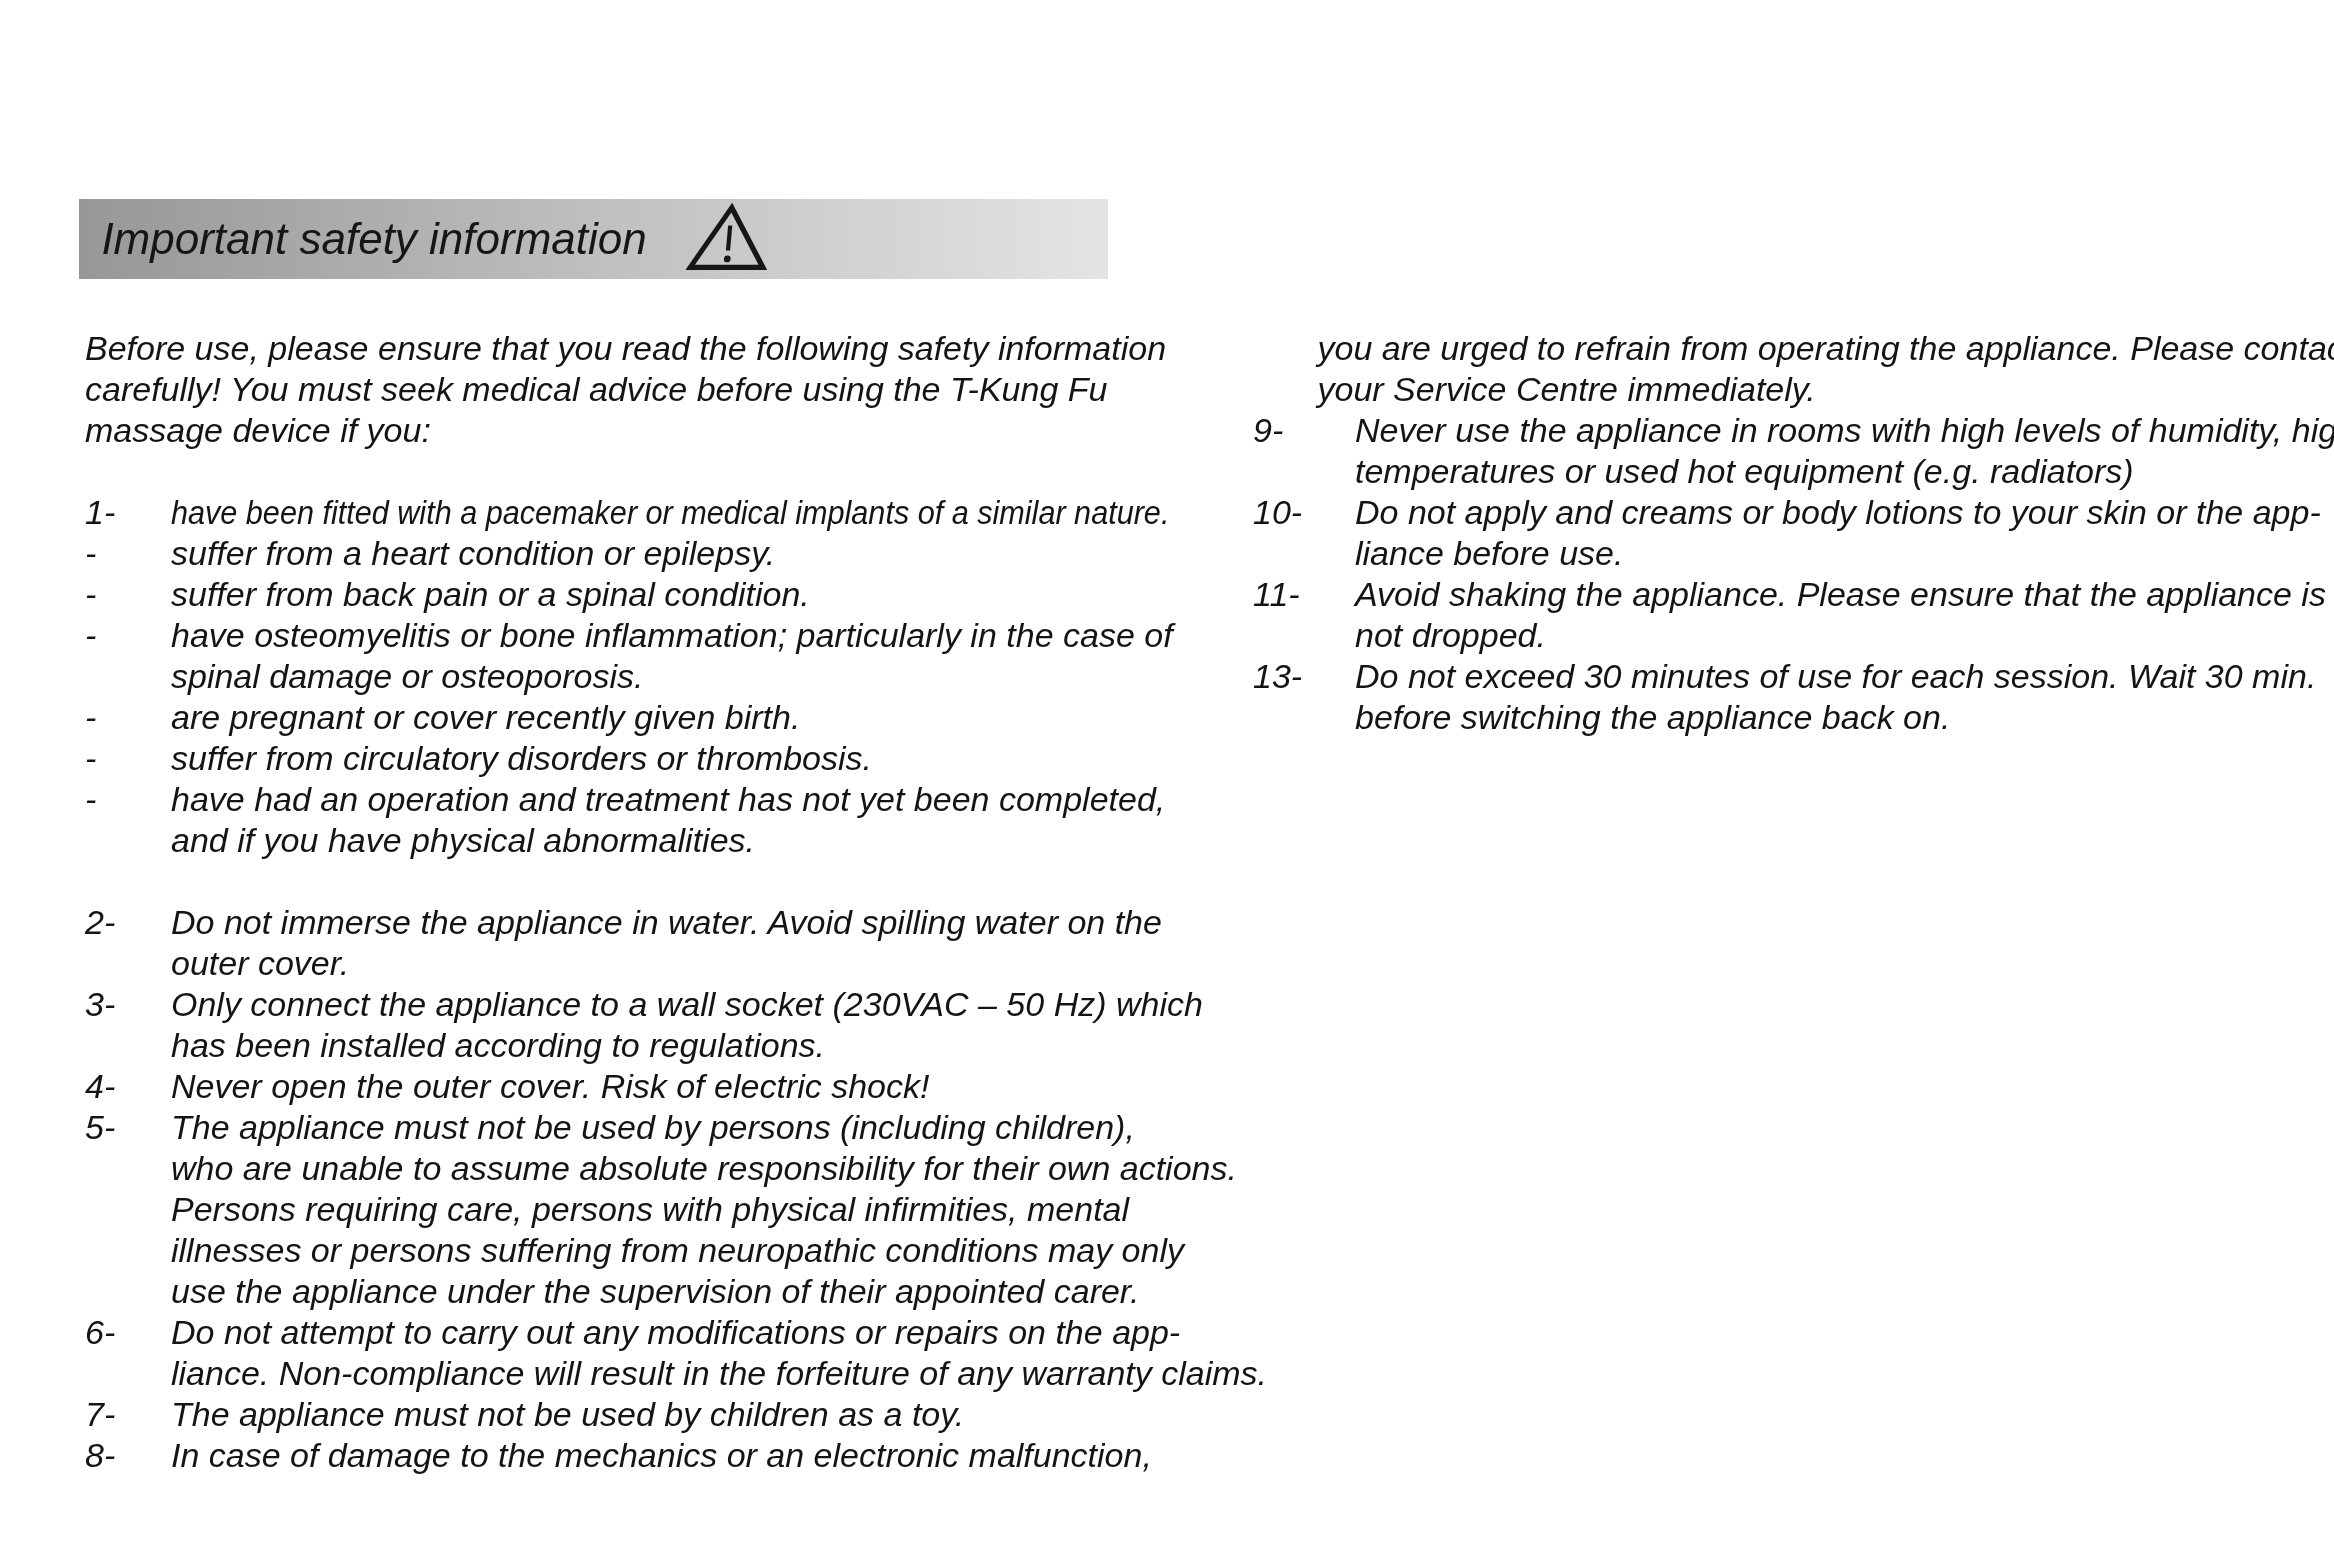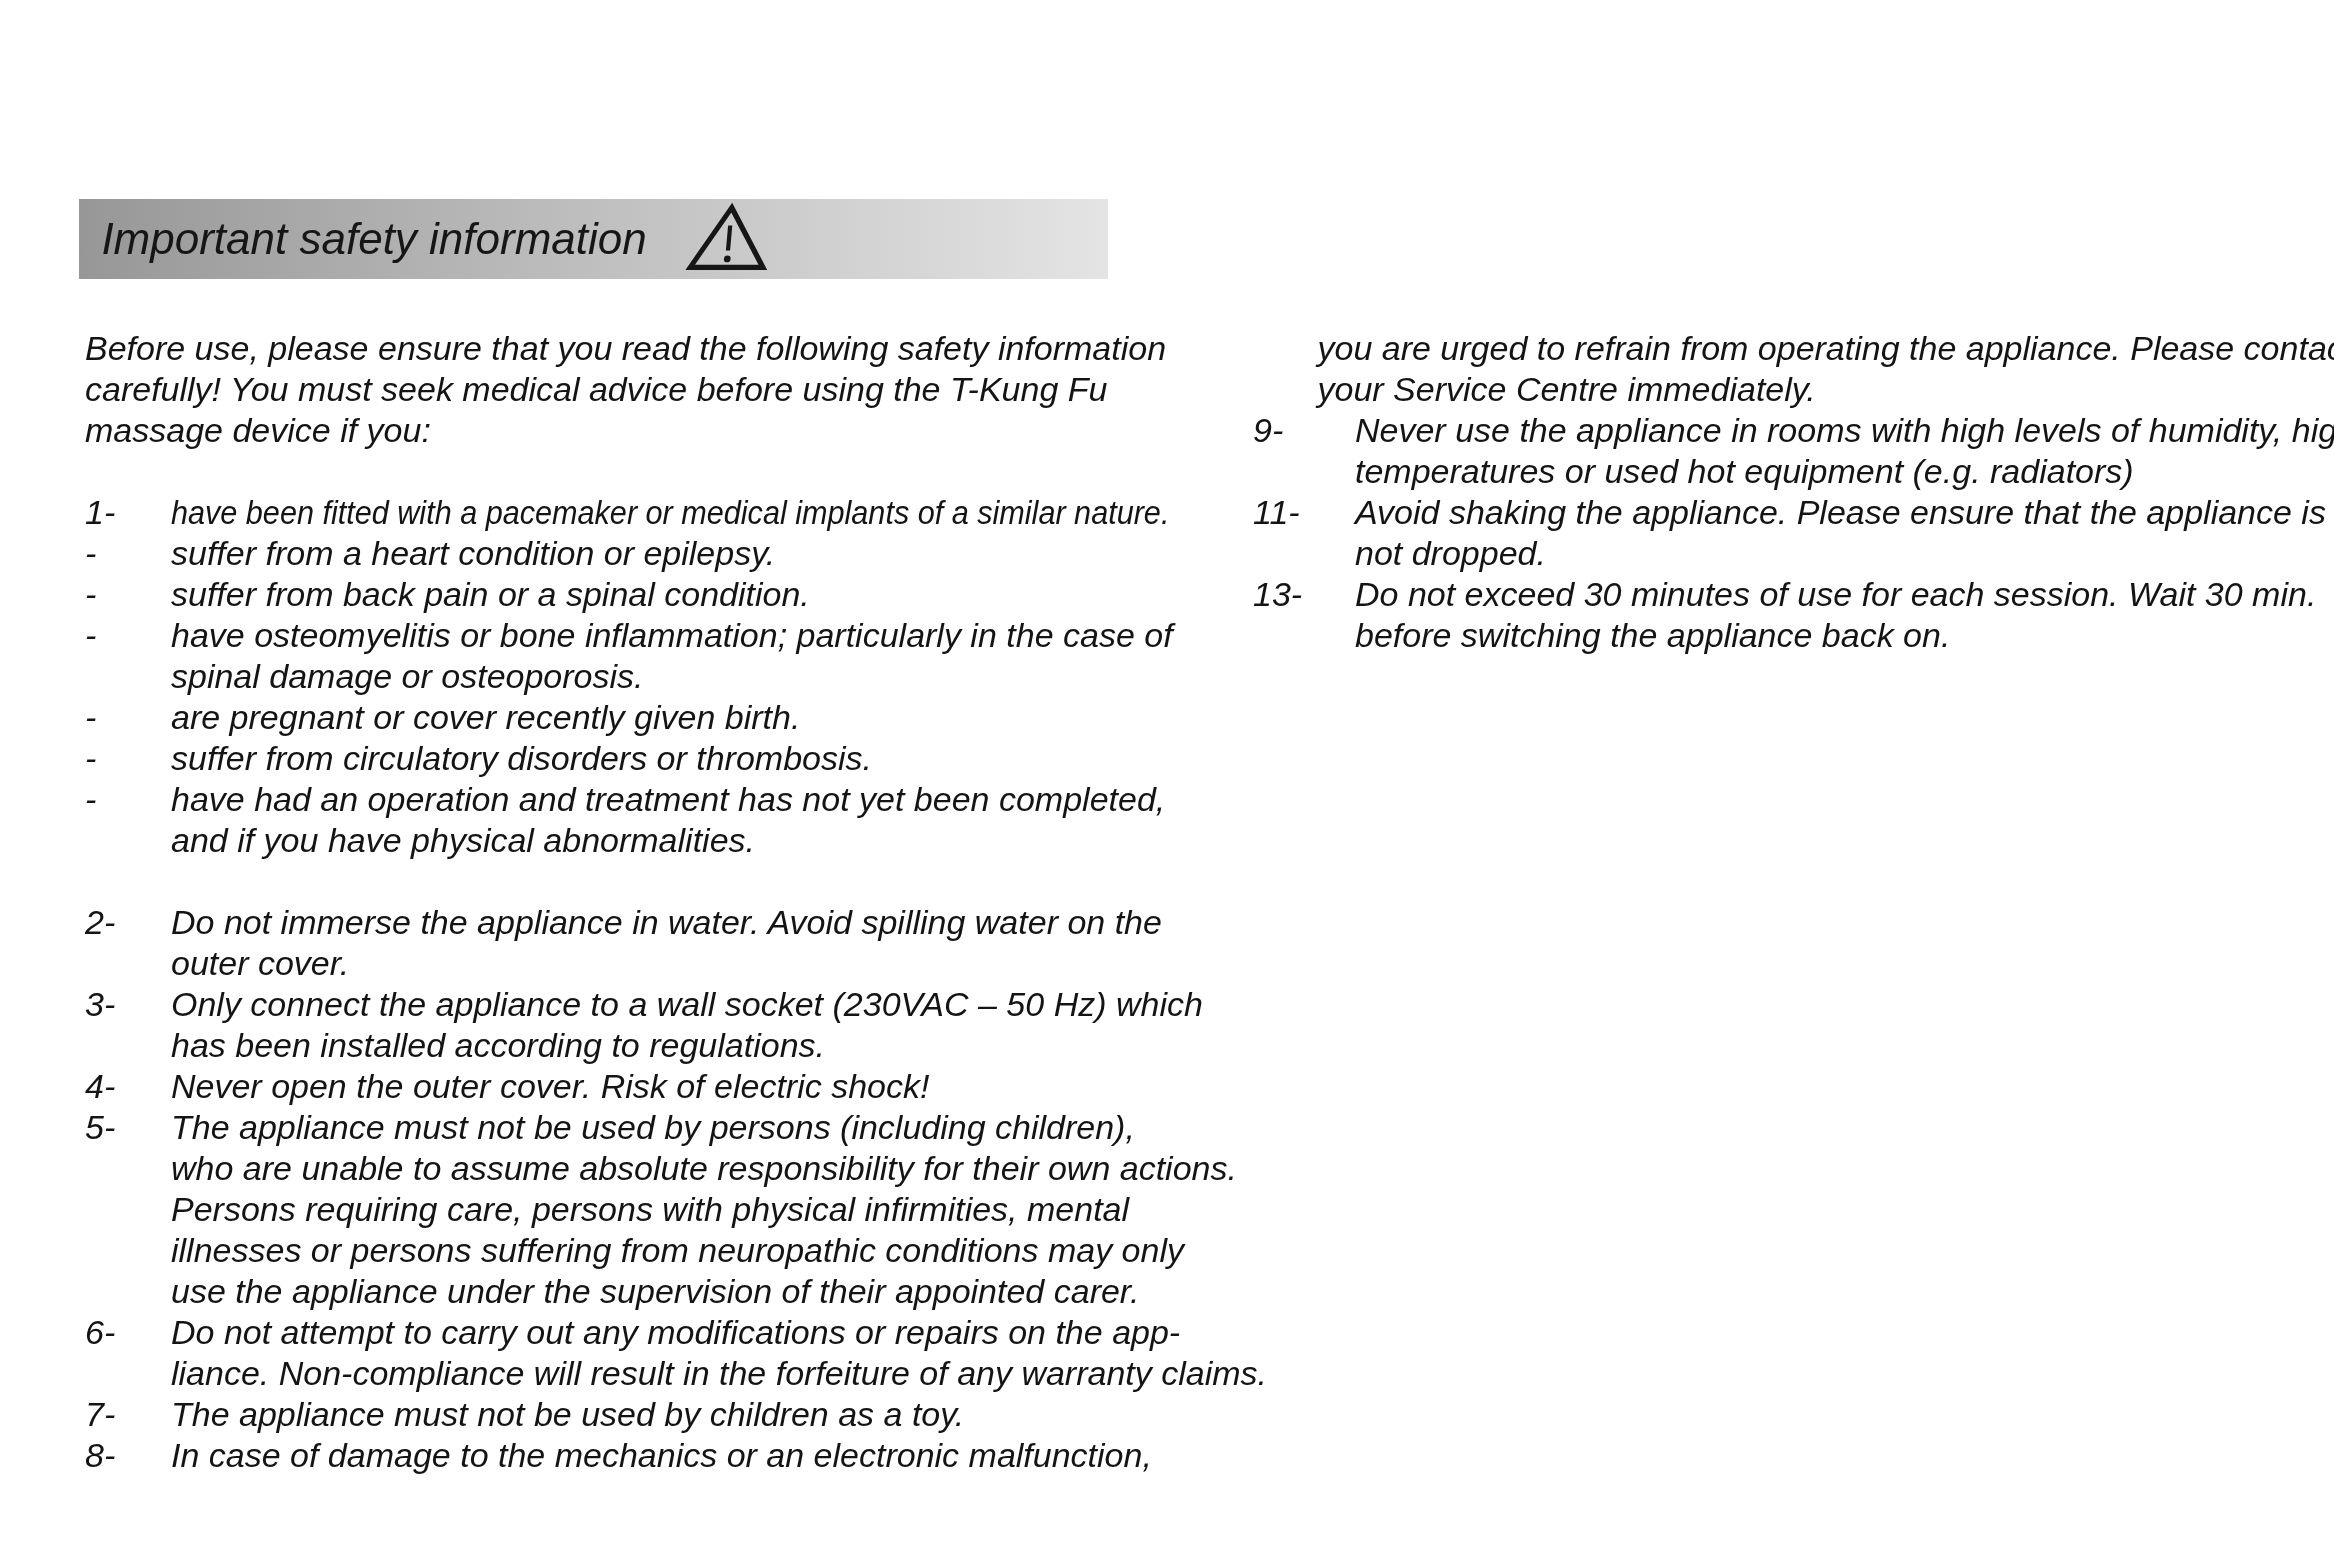--- a/index.html
+++ b/index.html
@@ -130,20 +130,25 @@
           <span class="marker"></span>
           <span class="lines">you are urged to refrain from operating the appliance. Please contact
 your Service Centre immediately.</span>
         </div>
         <div class="item">
           <span class="marker">9-</span>
           <span class="lines">Never use the appliance in rooms with high levels of humidity, high
 temperatures or used hot equipment (e.g. radiators)</span>
         </div>
         <div class="item">
+          <span class="marker">10-</span>
+          <span class="lines">Do not apply and creams or body lotions to your skin or the app-
+liance before use.</span>
+        </div>
+        <div class="item">
           <span class="marker">11-</span>
           <span class="lines">Avoid shaking the appliance. Please ensure that the appliance is
 not dropped.</span>
         </div>
         <div class="item">
           <span class="marker">13-</span>
           <span class="lines">Do not exceed 30 minutes of use for each session. Wait 30 min.
 before switching the appliance back on.</span>
         </div>
 

